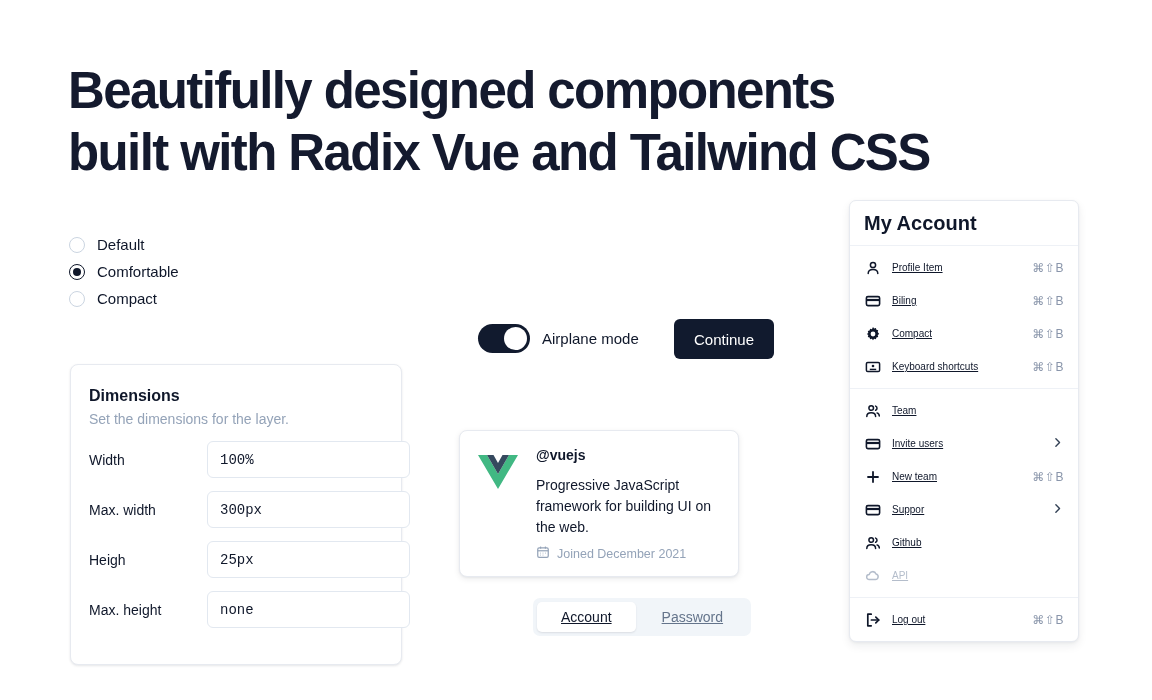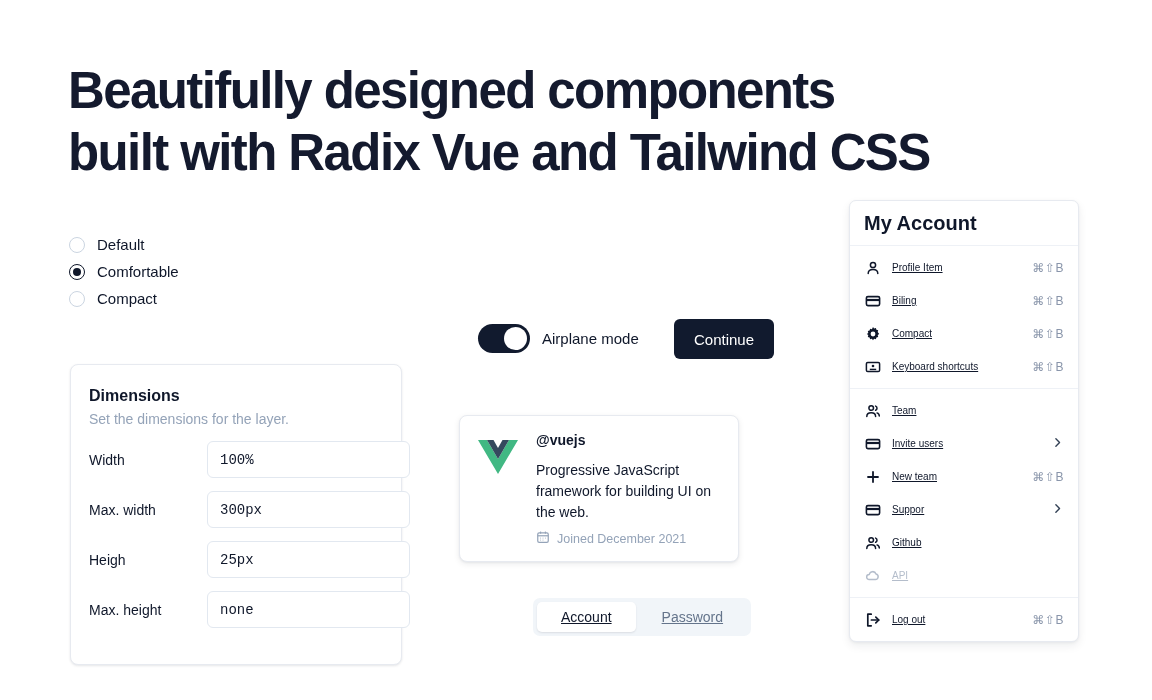--- a/index.html
+++ b/index.html
@@ -140,21 +140,21 @@
     color: #ffffff;
     font-family: "Liberation Sans", sans-serif;
     font-size: 15px;
     font-weight: 500;
     cursor: pointer;
   }
 
   
   .hover-card {
     position: absolute;
-    left: 459px; top: 415px;
+    left: 459px; top: 430px;
     width: 280px;
     background: #ffffff;
     border: 1px solid #e7eaf0;
     border-radius: 8px;
     box-shadow: 0 2px 6px rgba(15,23,42,.08), 0 1px 2px rgba(15,23,42,.05);
     padding: 16px 16px 14px 16px;
     display: flex;
     gap: 16px;
   }
   .vue-logo { flex: none; width: 44px; height: 44px; margin-top: 2px; }

